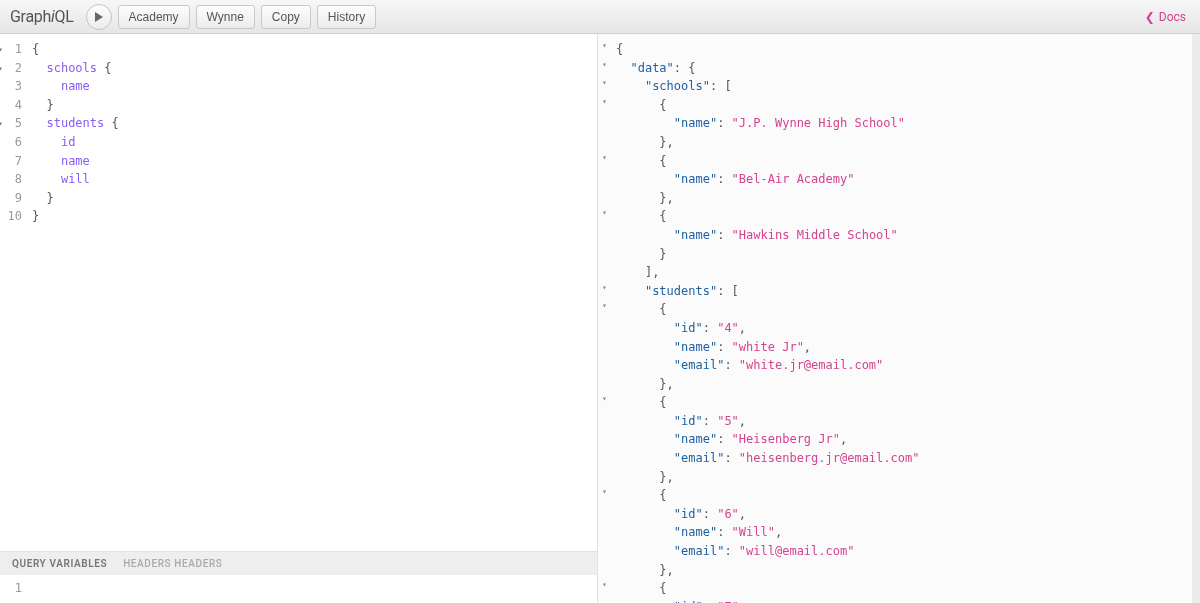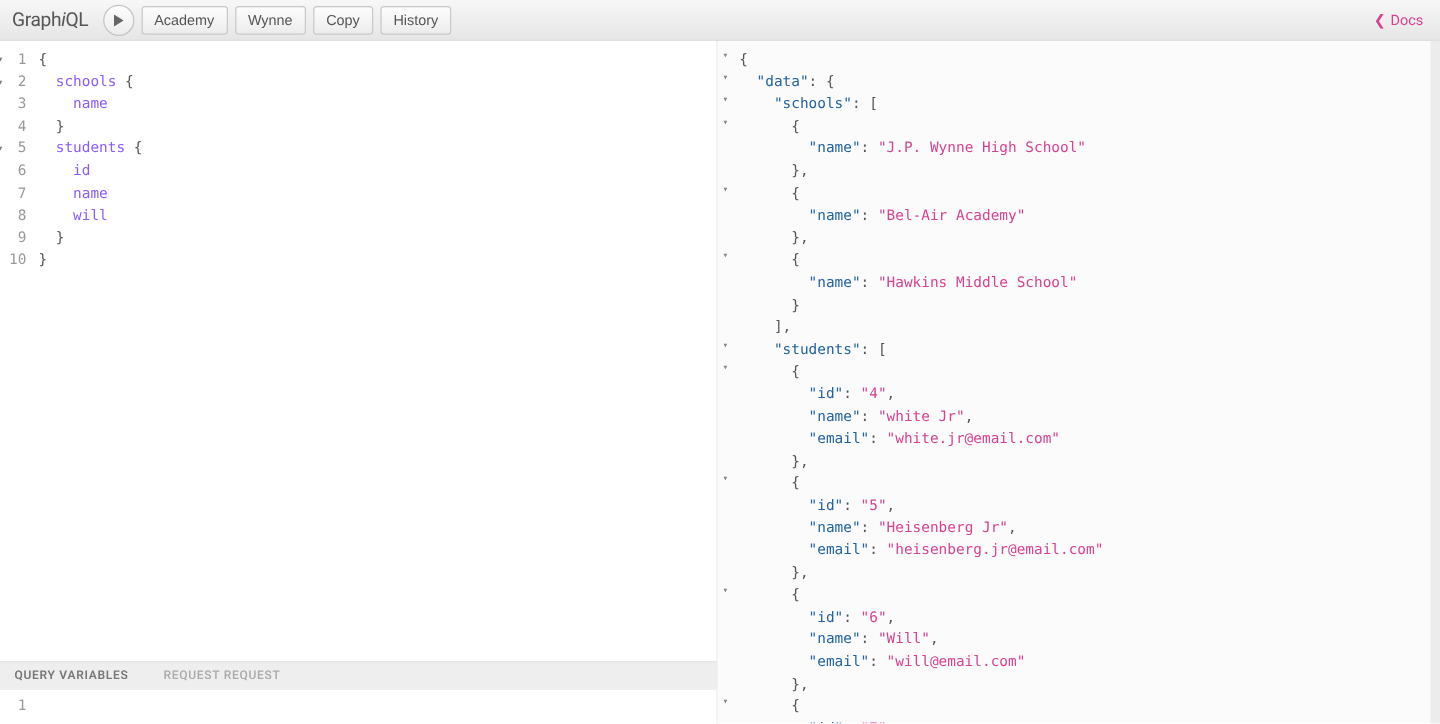--- a/index.html
+++ b/index.html
@@ -90,21 +90,21 @@
     color:#555;
   }
   .tok-field { color:#8b5cf6; }
   .tok-punct { color:#555; }
   .variables-bar {
     height: 24px;
     background:#eeeeee;
     border-top:1px solid #e1e1e1;
     display:flex;
     align-items:center;
-    gap:29px;
+    gap:16px;
     padding: 0 12px;
     font-size: 10px;
     letter-spacing: 0.6px;
     color:#777;
     font-weight:600;
   }
   .variables-bar .inactive { color:#aaa; font-weight:500; }
   .variables-body {
     height: 28px;
     background:#fff;
@@ -197,21 +197,21 @@
   <span class="tok-field">students</span> <span class="tok-punct">{</span>
     <span class="tok-field">id</span>
     <span class="tok-field">name</span>
     <span class="tok-field">will</span>
   <span class="tok-punct">}</span>
 <span class="tok-punct">}</span></div>
     </div>
 
     <div class="variables-bar">
       <span>QUERY VARIABLES</span>
-      <span class="inactive">REQUEST REQUEST</span>
+      <span class="inactive">HEADERS HEADERS</span>
     </div>
     <div class="variables-body">
       <div class="vgutter"><span>1</span></div>
     </div>
   </div>
 
   <div class="right-pane">
     <div class="fold-col">
       <div>▾</div>
         <div>▾</div>

